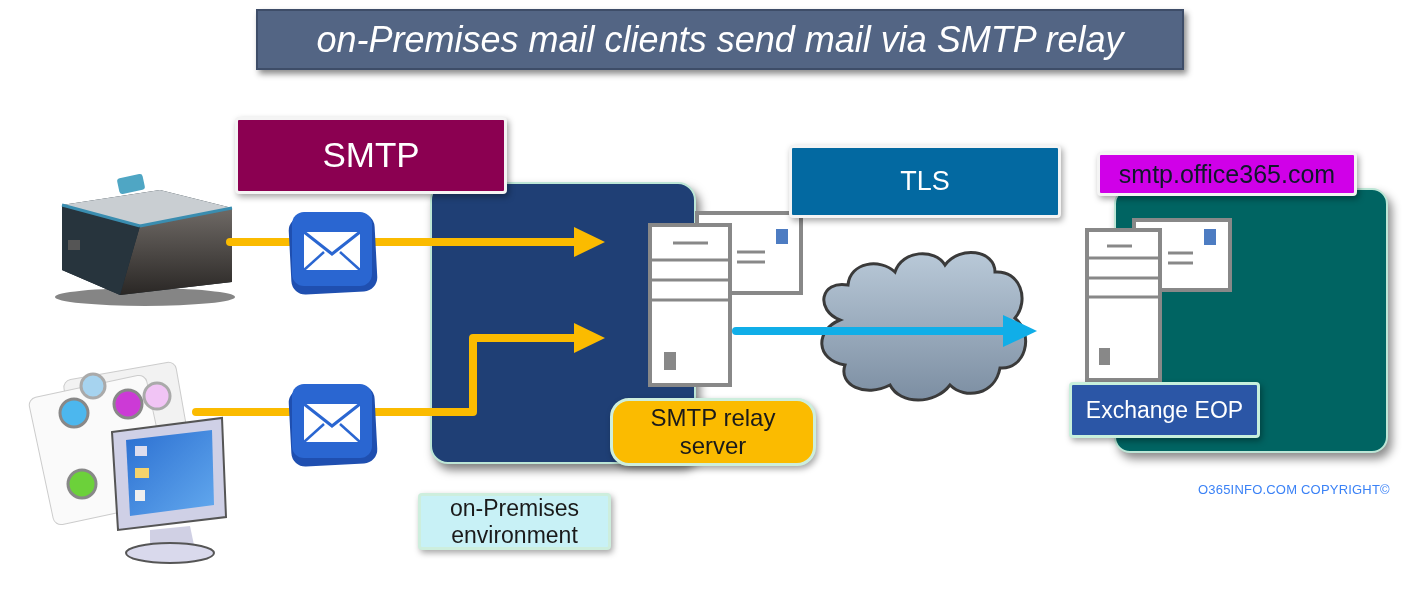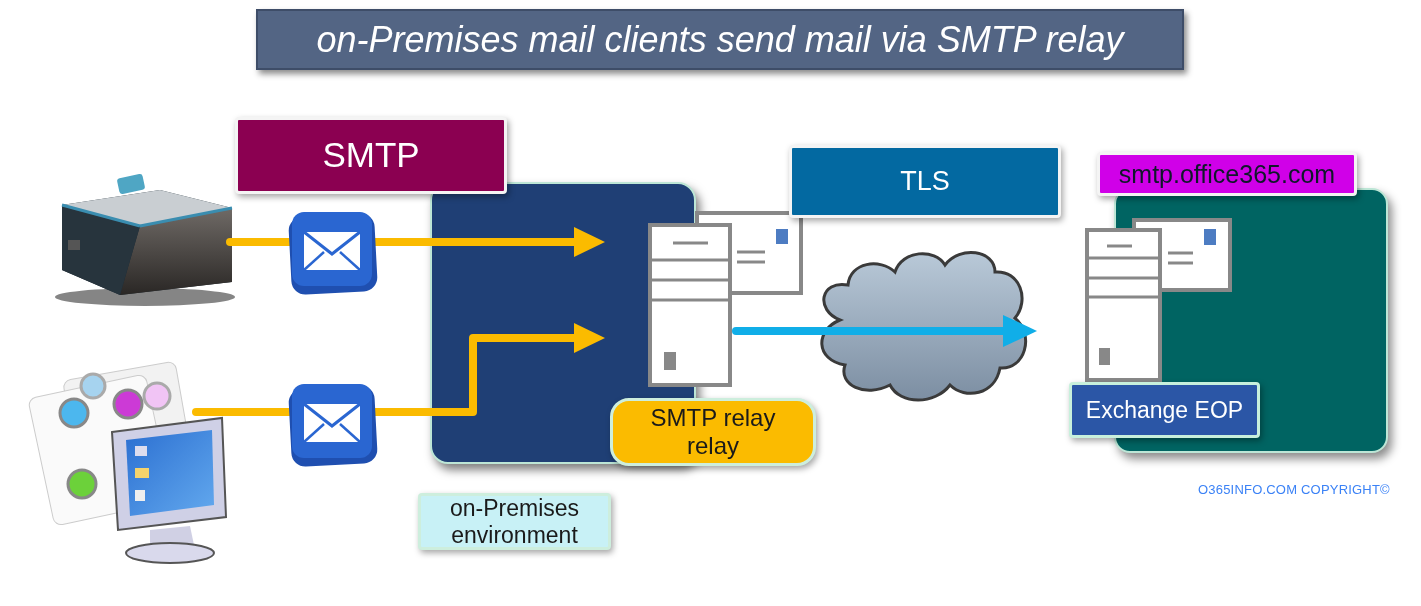--- a/index.html
+++ b/index.html
@@ -147,21 +147,21 @@
 </div>
 
 <div class="abs label tls-label">
   <span>TLS</span>
 </div>
 
 <div class="abs label host-label">smtp.office365.com</div>
 
 <div class="abs label relay-label">
   <span>SMTP relay</span>
-  <span>relay</span>
+  <span>server</span>
 </div>
 
 <div class="abs label env-label">
   <span>on-Premises</span>
   <span>environment</span>
 </div>
 
 <div class="abs label eop-label">Exchange EOP</div>
 
 <div class="abs copyright">O365INFO.COM COPYRIGHT©</div>

